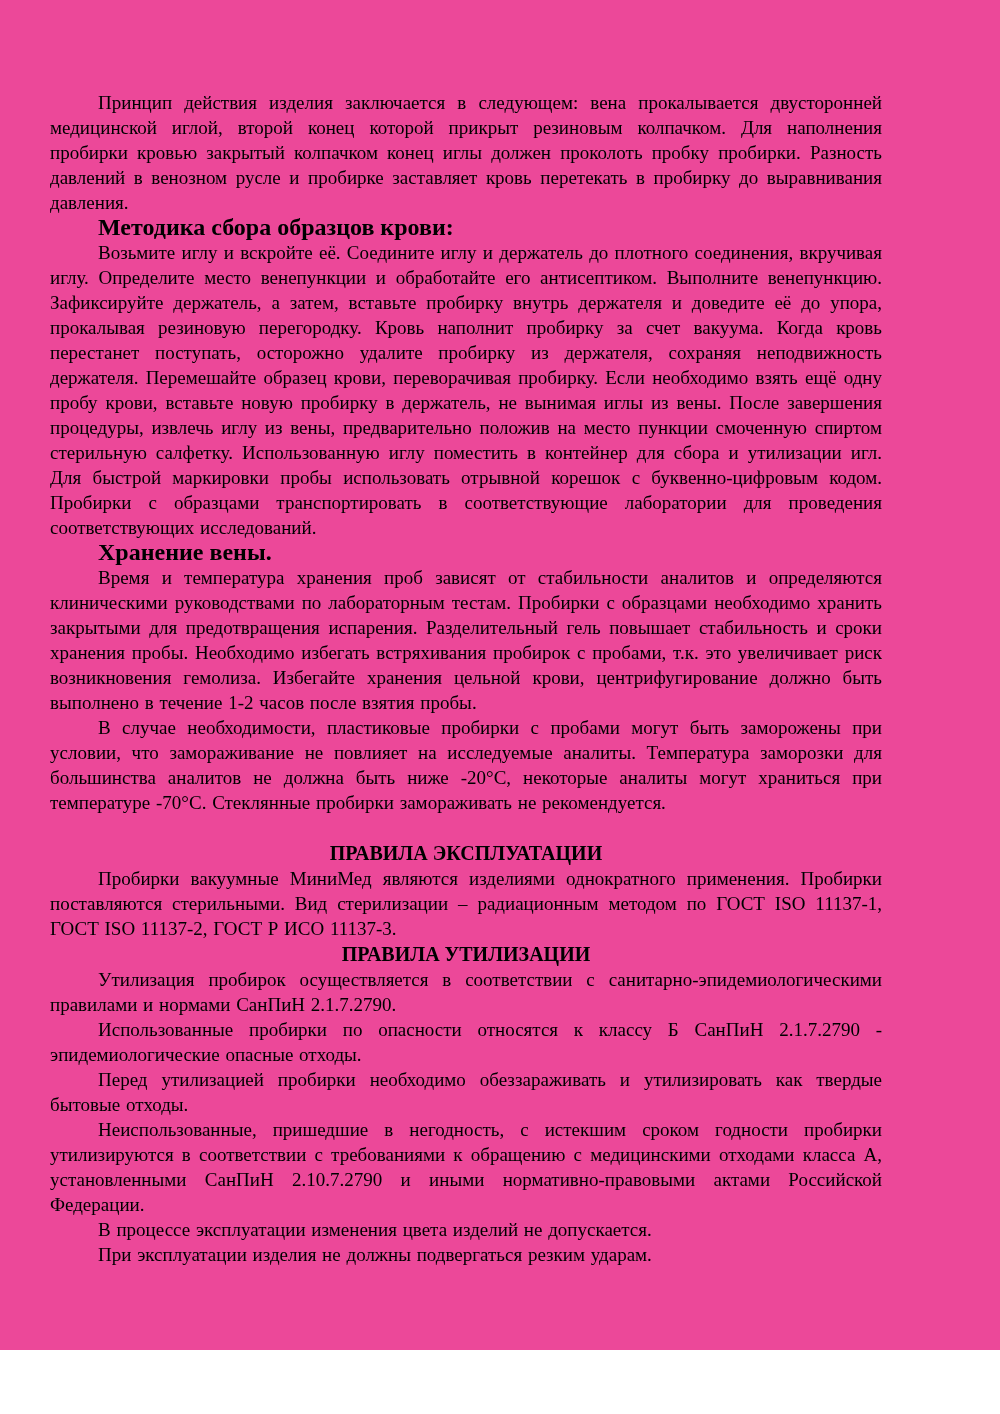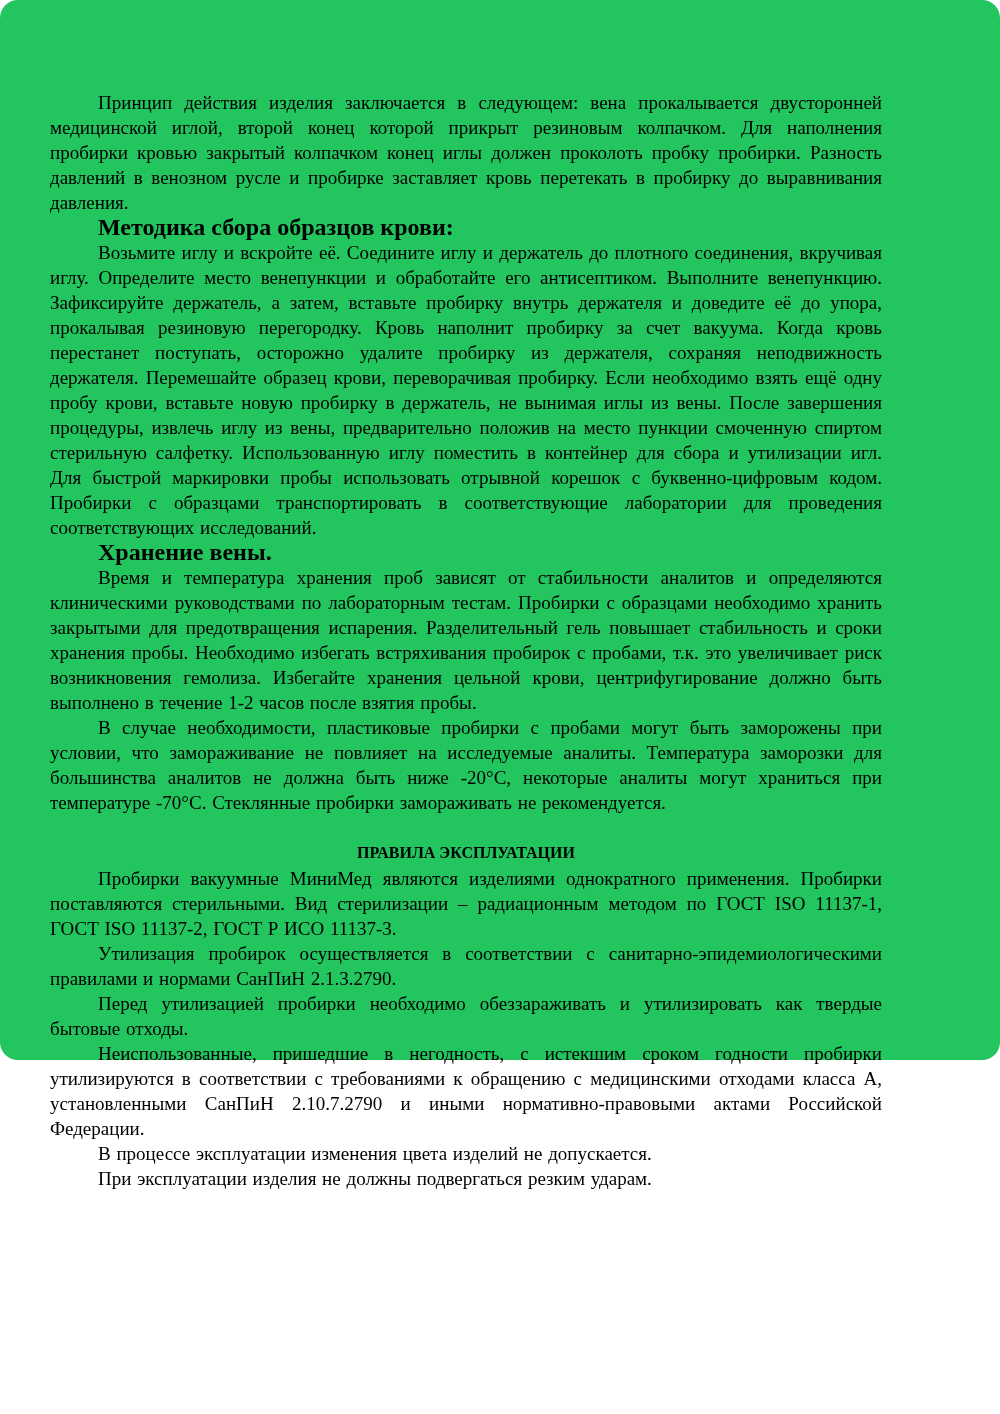--- a/index.html
+++ b/index.html
@@ -10,44 +10,43 @@
   body {
     width: 1000px;
     height: 1414px;
     overflow: hidden;
     color: #000000;
     font-family: "Liberation Serif", "DejaVu Serif", serif;
   }
   .page {
     box-sizing: border-box;
     width: 1000px;
-    height: 1060px;
+    height: 1350px;
     padding: 90px 118px 40px 50px;
-    background: #22c55e;
-    border-radius: 18px;
+    background: #ec4899;
   }
   .para {
     margin: 0;
     font-size: 19px;
     line-height: 25px;
     text-align: justify;
     text-indent: 48px;
     word-spacing: 1px;
   }
   .h-inline {
     margin: 0;
     font-size: 24px;
     line-height: 25px;
     font-weight: bold;
     text-align: left;
     text-indent: 48px;
   }
   .h-center {
     margin: 0;
-    font-size: 16px;
+    font-size: 20px;
     line-height: 26px;
     font-weight: bold;
     text-align: center;
     text-indent: 0;
   }
   .spacer {
     height: 25px;
   }
 </style>
 </head>
@@ -67,23 +66,25 @@
 
   <p class="para">В случае необходимости, пластиковые пробирки с пробами могут быть заморожены при условии, что замораживание не повлияет на исследуемые аналиты. Температура заморозки для большинства аналитов не должна быть ниже -20°С, некоторые аналиты могут храниться при температуре -70°С. Стеклянные пробирки замораживать не рекомендуется.</p>
 
   <div class="spacer"></div>
 
   <p class="h-center">ПРАВИЛА ЭКСПЛУАТАЦИИ</p>
 
   <p class="para">Пробирки вакуумные МиниМед являются изделиями однократного применения. Пробирки поставляются стерильными. Вид стерилизации – радиационным методом по ГОСТ ISO 11137-1, ГОСТ ISO 11137-2, ГОСТ Р ИСО 11137-3.</p>
 
 
+  <p class="h-center">ПРАВИЛА УТИЛИЗАЦИИ</p>
 
-  <p class="para">Утилизация пробирок осуществляется в соответствии с санитарно-эпидемиологическими правилами и нормами СанПиН 2.1.3.2790.</p>
+  <p class="para">Утилизация пробирок осуществляется в соответствии с санитарно-эпидемиологическими правилами и нормами СанПиН 2.1.7.2790.</p>
 
+  <p class="para">Использованные пробирки по опасности относятся к классу Б СанПиН 2.1.7.2790 - эпидемиологические опасные отходы.</p>
 
   <p class="para">Перед утилизацией пробирки необходимо обеззараживать и утилизировать как твердые бытовые отходы.</p>
 
   <p class="para">Неиспользованные, пришедшие в негодность, с истекшим сроком годности пробирки утилизируются в соответствии с требованиями к обращению с медицинскими отходами класса А, установленными СанПиН 2.10.7.2790 и иными нормативно-правовыми актами Российской Федерации.</p>
 
 
   <p class="para">В процессе эксплуатации изменения цвета изделий не допускается.</p>
 
   <p class="para">При эксплуатации изделия не должны подвергаться резким ударам.</p>
 

